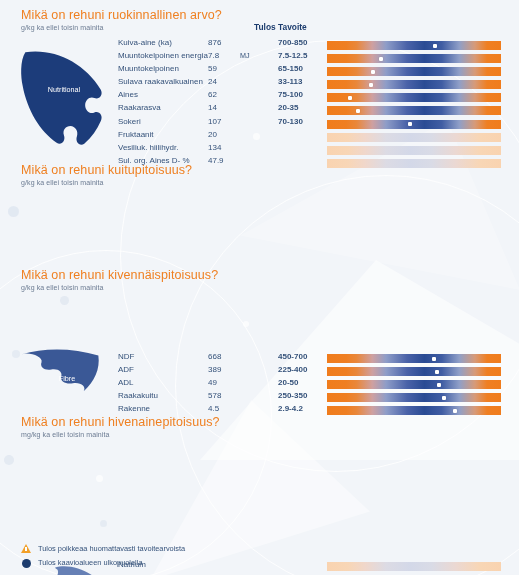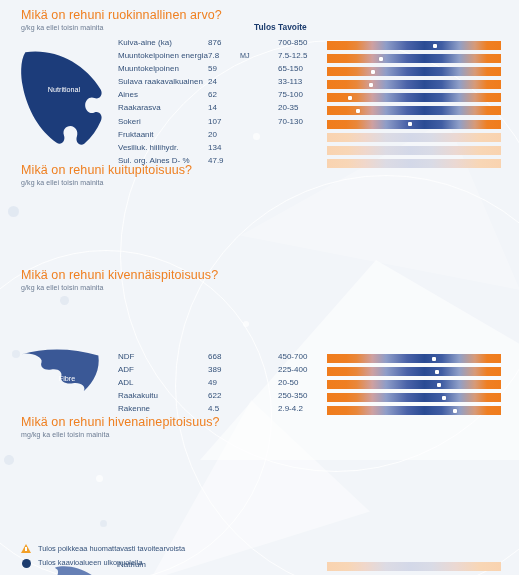--- a/index.html
+++ b/index.html
@@ -57,21 +57,21 @@
   .cell-result{
     position:absolute;left:90px;top:0;
     font-size:8px;color:#35527a;
   }
   .cell-unit{
     position:absolute;left:122px;top:0;
     font-size:7.2px;color:#35527a;
   }
   .cell-target{
     position:absolute;left:160px;top:0;
-    font-size:8px;color:#35527a;
+    font-size:8px;color:#35527a;font-weight:bold;
   }
   .hdr{position:absolute;font-size:8.4px;font-weight:bold;color:#1c3c6e;}
   .hdr-result{left:208px;margin-left:46px;}
   .hdr-target{left:278px;}
 
   
   .bars{position:absolute;left:327px;top:0;width:174px;}
   .bar{
     position:relative;height:9px;width:174px;margin-bottom:4.1px;
     background:linear-gradient(90deg,
@@ -245,21 +245,21 @@
           <div class="cell-target">225-400</div>
         </div>
         <div class="row">
           <div class="cell-name">ADL</div>
           <div class="cell-result">49</div>
           <div class="cell-unit"></div>
           <div class="cell-target">20-50</div>
         </div>
         <div class="row">
           <div class="cell-name">Raakakuitu</div>
-          <div class="cell-result">622</div>
+          <div class="cell-result">578</div>
           <div class="cell-unit"></div>
           <div class="cell-target">250-350</div>
         </div>
         <div class="row">
           <div class="cell-name">Rakenne</div>
           <div class="cell-result">4.5</div>
           <div class="cell-unit"></div>
           <div class="cell-target">2.9-4.2</div>
         </div>
       </div>

